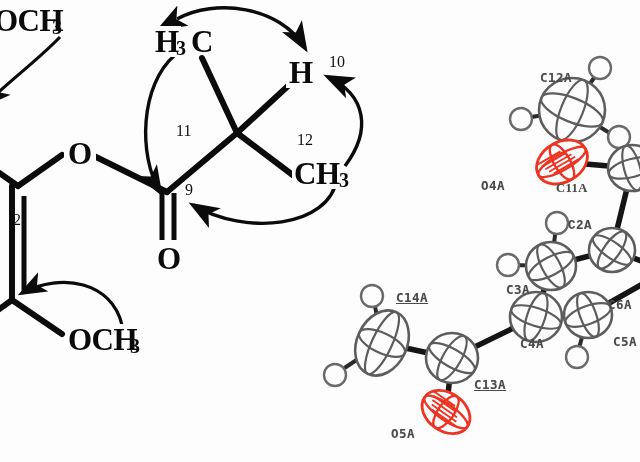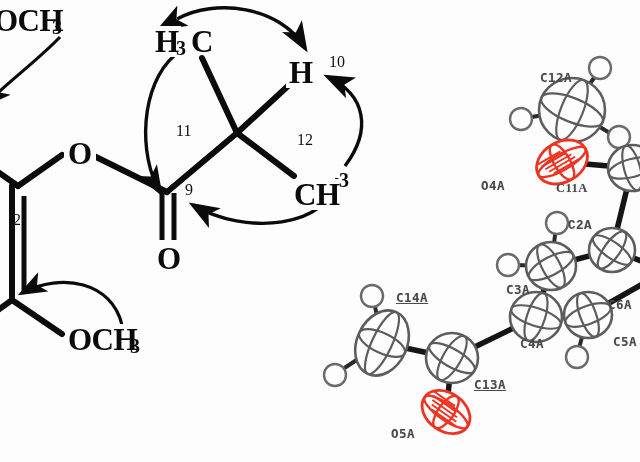--- a/index.html
+++ b/index.html
@@ -120,21 +120,21 @@
 
     <span class="lbl atom" style="left:66px;top:324px;background:#fdfdfd;padding:0 2px;">OCH</span>
     <span class="lbl atom" style="left:130px;top:324px;"><sub>3</sub></span>
 
     <span class="lbl atom" style="left:153px;top:26px;background:#fdfdfd;padding:0 2px;">H</span>
     <span class="lbl atom" style="left:176px;top:26px;"><sub>3</sub></span>
     <span class="lbl atom" style="left:191px;top:26px;">C</span>
 
     <span class="lbl atom" style="left:286px;top:57px;background:#fdfdfd;padding:0 3px;">H</span>
 
-    <span class="lbl atom" style="left:292px;top:158px;background:#fdfdfd;padding:0 2px;margin-top:21px;">CH</span>
+    <span class="lbl atom" style="left:292px;top:158px;background:#fdfdfd;padding:0 2px;">CH</span>
     <span class="lbl atom" style="left:339px;top:158px;"><sub>3</sub></span>
 
     <span class="lbl num" style="left:13px;top:212px;">2</span>
     <span class="lbl num" style="left:185px;top:182px;">9</span>
     <span class="lbl num" style="left:329px;top:54px;">10</span>
     <span class="lbl num" style="left:176px;top:82px;margin-top:41px;">11</span>
     <span class="lbl num" style="left:297px;top:132px;">12</span>
   </div>
 
   <svg class="layer" viewBox="0 0 640 462" xmlns="http://www.w3.org/2000/svg">

